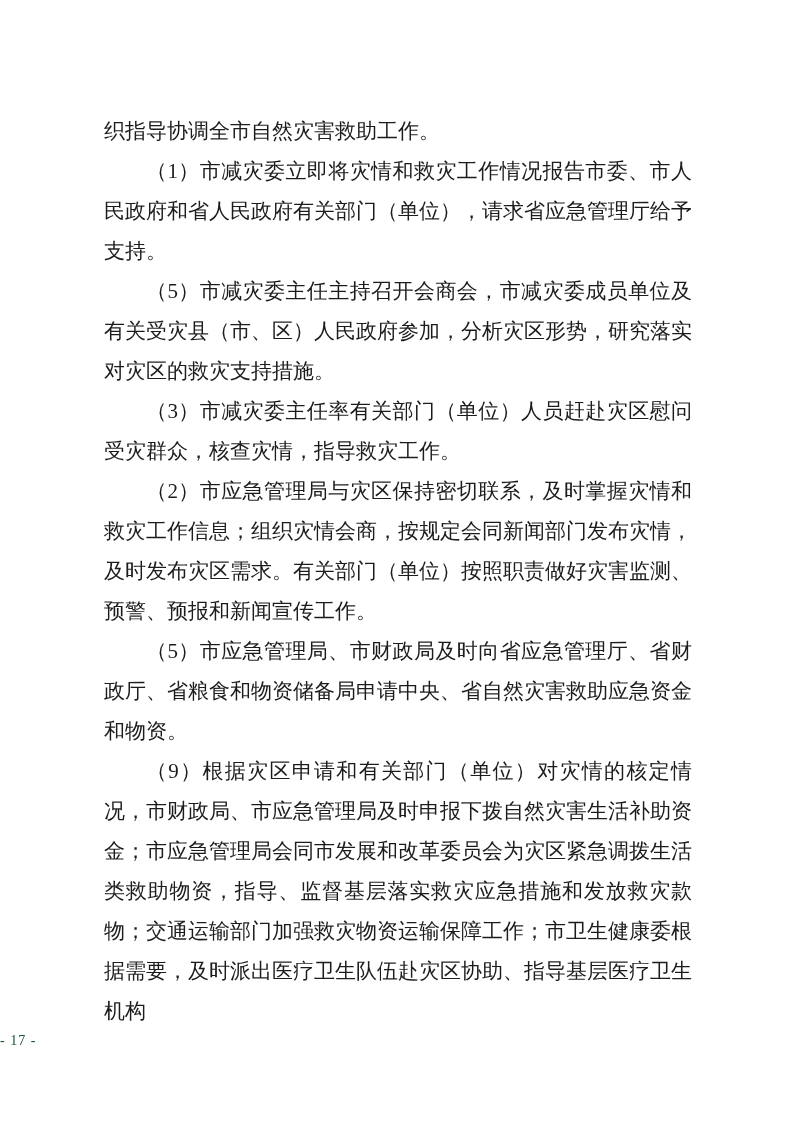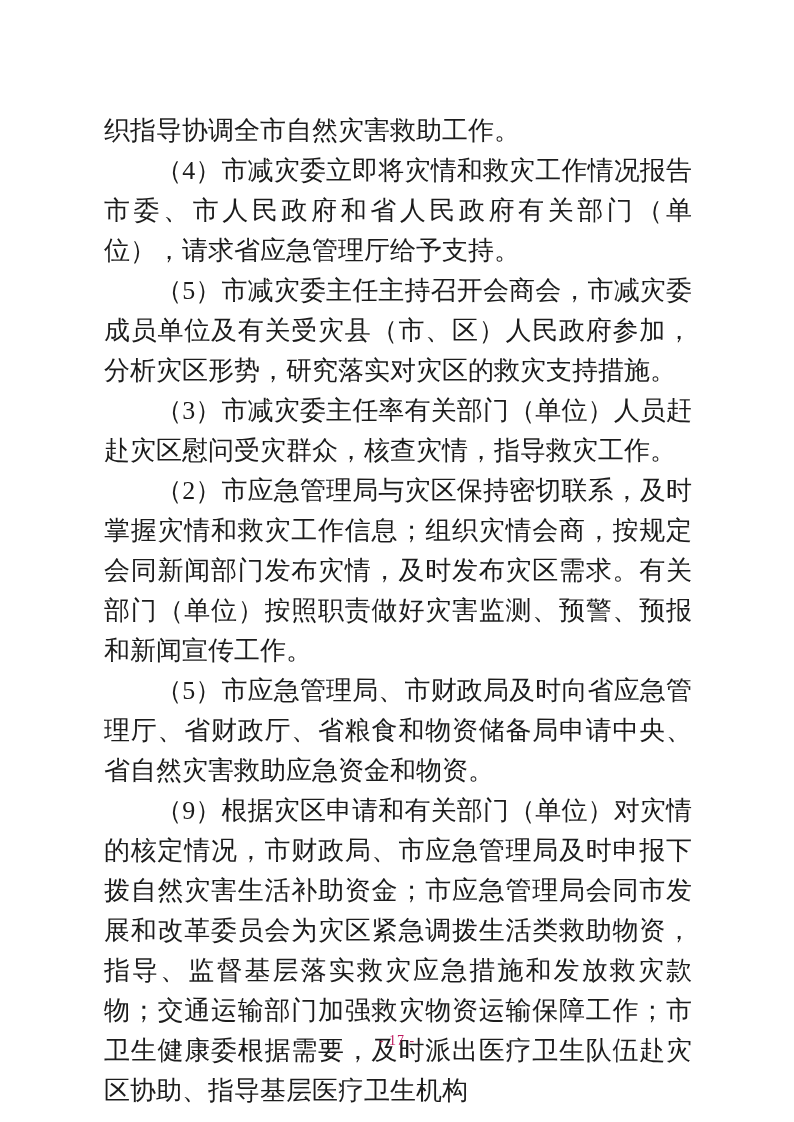--- a/index.html
+++ b/index.html
@@ -17,48 +17,47 @@
     color: #1c1c1c;
   }
   .content {
     position: absolute;
     left: 104px;
     top: 111px;
     width: 588px;
   }
   .para {
     margin: 0;
-    font-size: 26px;
+    font-size: 21px;
     line-height: 40px;
     text-align: justify;
     text-justify: inter-character;
     word-break: normal;
   }
   .para.indent {
     text-indent: 2em;
   }
   .footer {
     position: absolute;
     left: 0;
     top: 1031px;
     width: 100%;
-    text-align: center;
     font-size: 14px;
     line-height: 20px;
-    color: #be185d;
+    color: #14532d;
     letter-spacing: 1px;
   }
 </style>
 </head>
 <body>
 
 <div class="page">
   <div class="content">
       <p class="para">织指导协调全市自然灾害救助工作。</p>
-      <p class="para indent">（4）市减灾委立即将灾情和救灾工作情况报告市委、市人民政府和省人民政府有关部门（单位），请求省应急管理厅给予支持。</p>
+      <p class="para indent">（1）市减灾委立即将灾情和救灾工作情况报告市委、市人民政府和省人民政府有关部门（单位），请求省应急管理厅给予支持。</p>
       <p class="para indent">（5）市减灾委主任主持召开会商会，市减灾委成员单位及有关受灾县（市、区）人民政府参加，分析灾区形势，研究落实对灾区的救灾支持措施。</p>
       <p class="para indent">（3）市减灾委主任率有关部门（单位）人员赶赴灾区慰问受灾群众，核查灾情，指导救灾工作。</p>
       <p class="para indent">（2）市应急管理局与灾区保持密切联系，及时掌握灾情和救灾工作信息；组织灾情会商，按规定会同新闻部门发布灾情，及时发布灾区需求。有关部门（单位）按照职责做好灾害监测、预警、预报和新闻宣传工作。</p>
       <p class="para indent">（5）市应急管理局、市财政局及时向省应急管理厅、省财政厅、省粮食和物资储备局申请中央、省自然灾害救助应急资金和物资。</p>
       <p class="para indent">（9）根据灾区申请和有关部门（单位）对灾情的核定情况，市财政局、市应急管理局及时申报下拨自然灾害生活补助资金；市应急管理局会同市发展和改革委员会为灾区紧急调拨生活类救助物资，指导、监督基层落实救灾应急措施和发放救灾款物；交通运输部门加强救灾物资运输保障工作；市卫生健康委根据需要，及时派出医疗卫生队伍赴灾区协助、指导基层医疗卫生机构</p>
     </div>
   <div class="footer">- 17 -</div>
 </div>
 
 </body></html>

